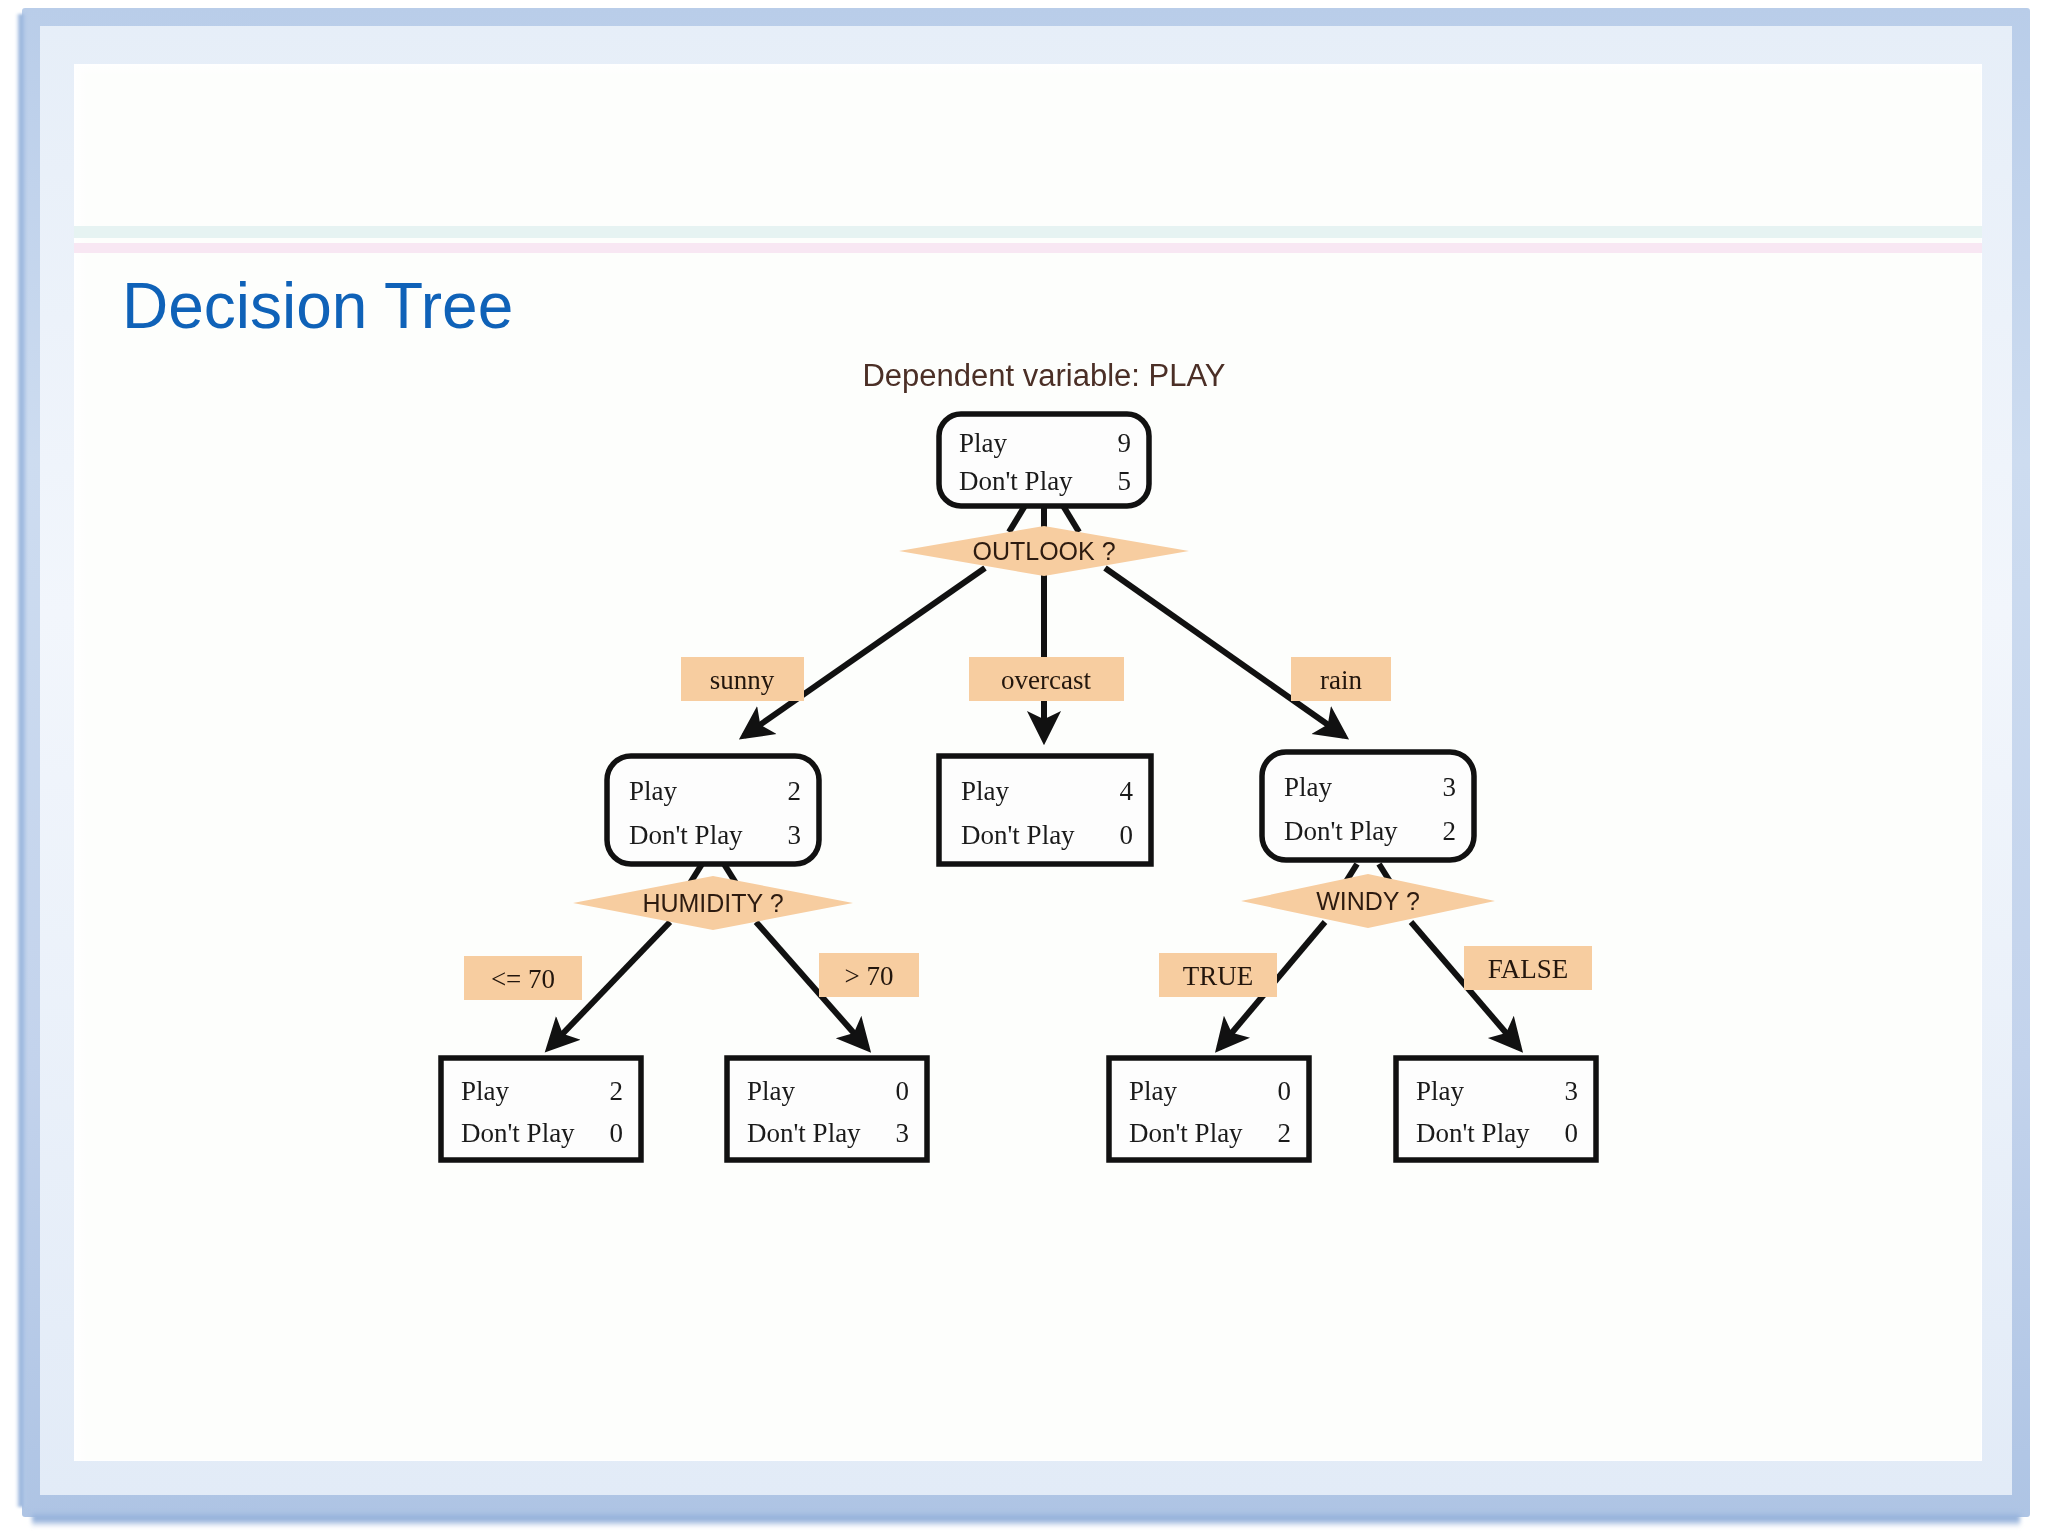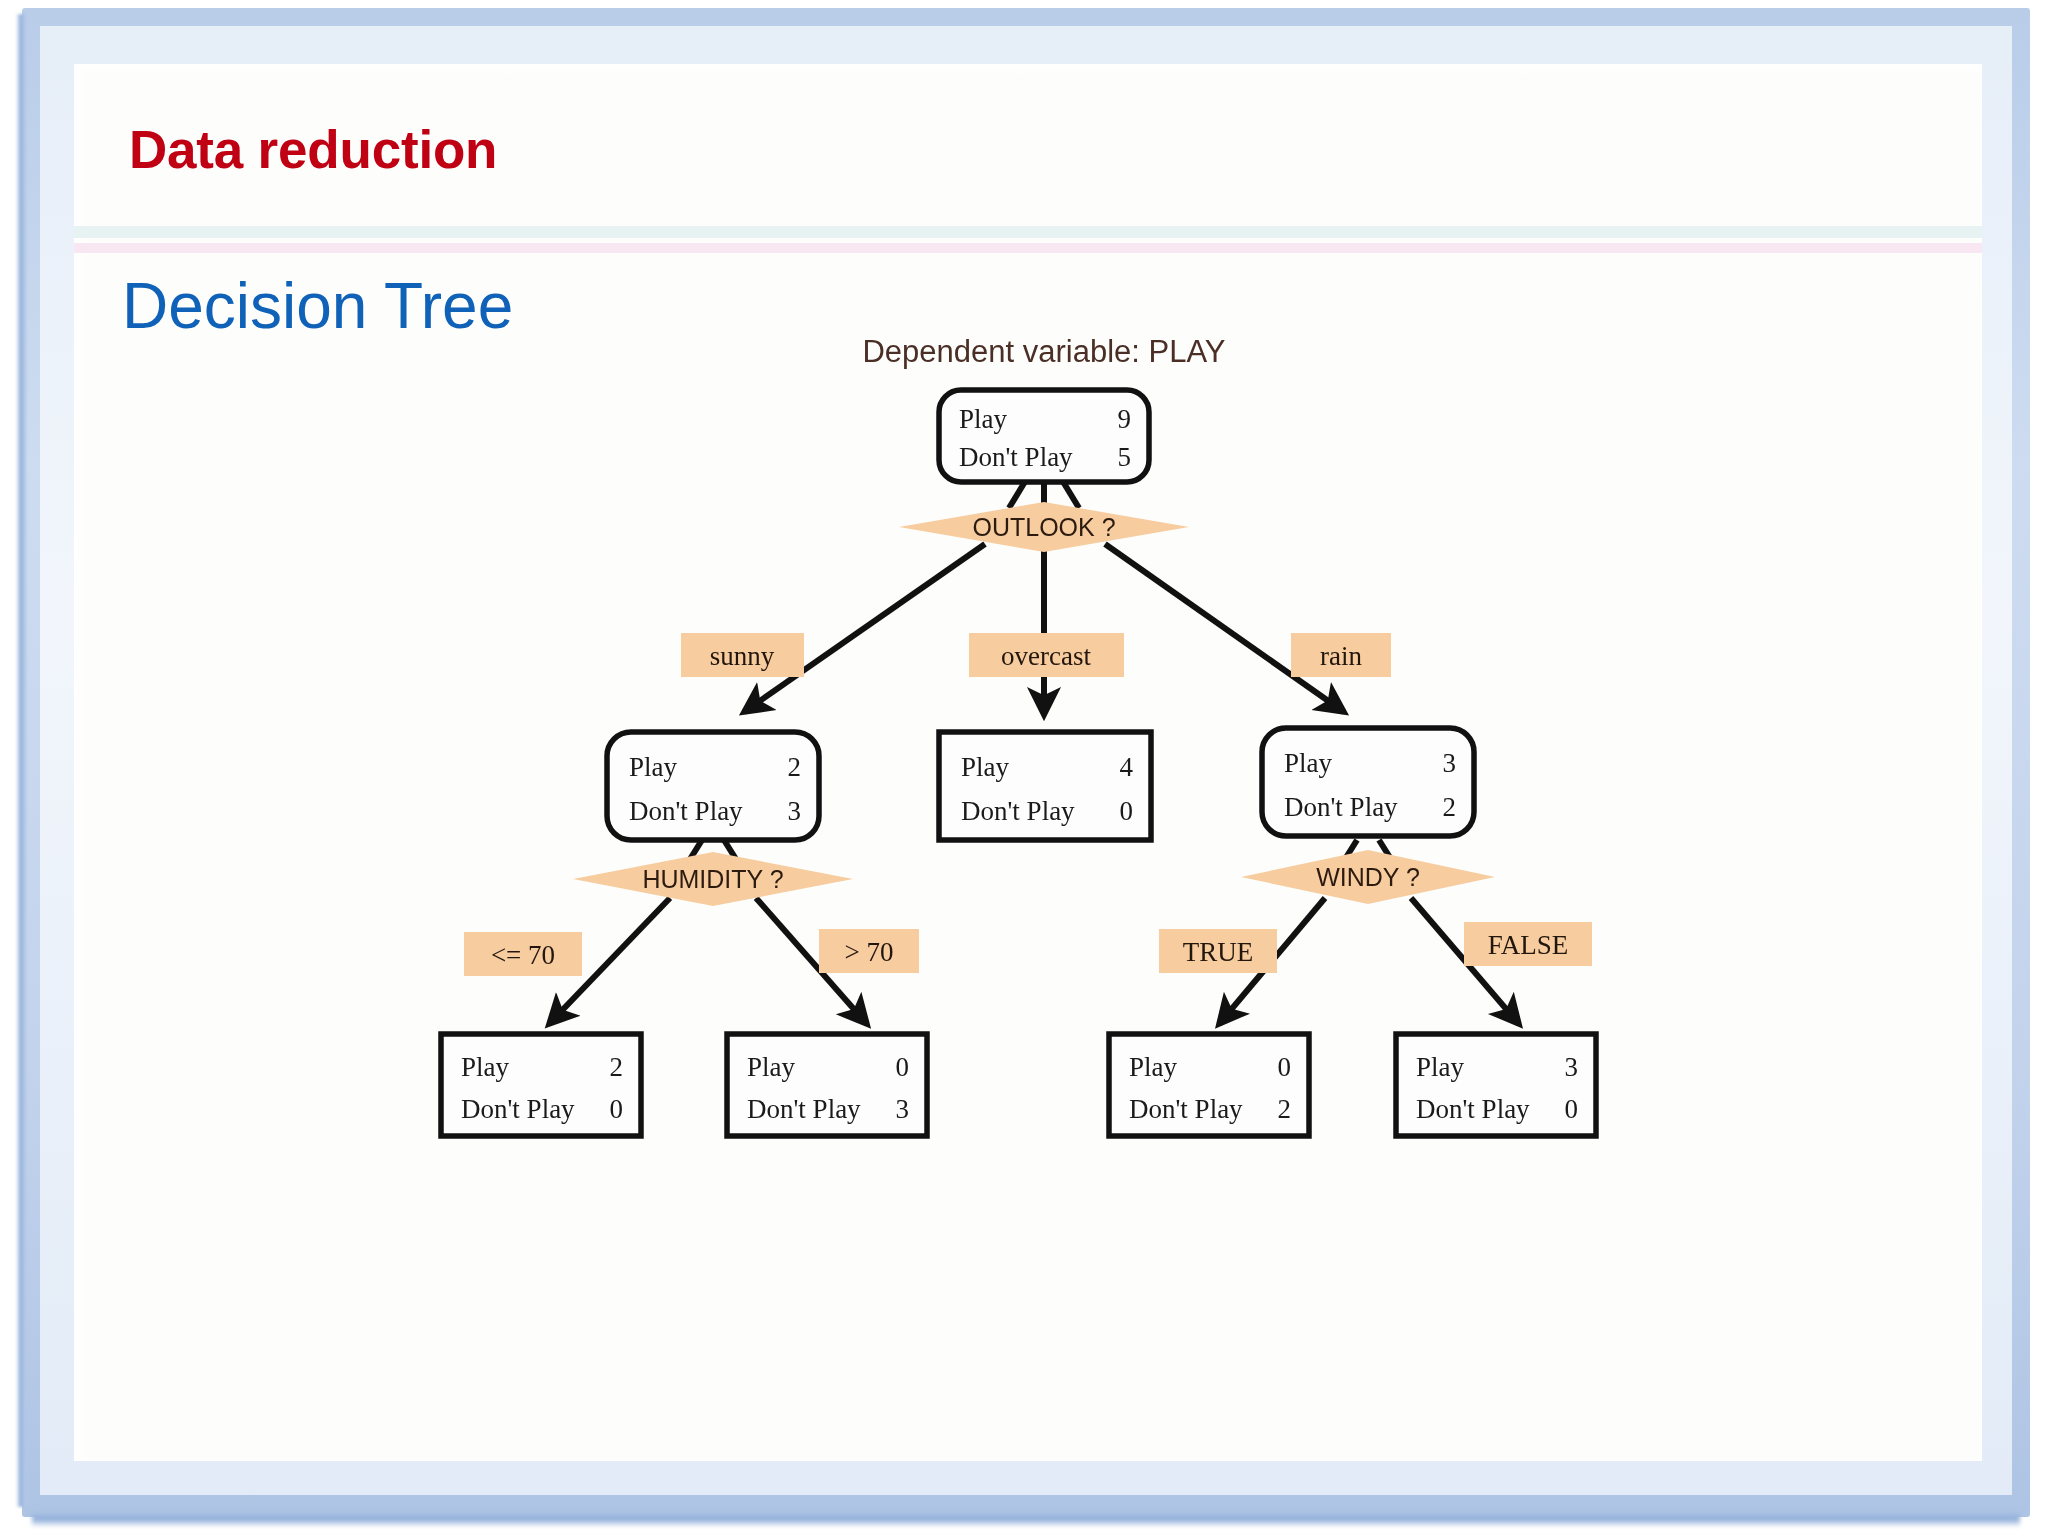--- a/index.html
+++ b/index.html
@@ -101,21 +101,21 @@
     top: 205px;
     font-size: 64px;
     color: #0f62b8;
     letter-spacing: 0px;
     white-space: nowrap;
   }
 
   .tree-wrap {
     position: absolute;
     left: 345px;
-    top: 268px;
+    top: 292px;
     width: 1250px;
     height: 830px;
   }
   svg.tree { display:block; width: 1250px; height: 830px; }
 
   .dep-title {
     font-family: "Liberation Sans", sans-serif;
     font-size: 31px;
     fill: #4b2f26;
   }
@@ -146,21 +146,20 @@
 <div id="slide">
 
   <div class="frame-outer"></div>
   <div class="frame-bevel"></div>
   <div class="frame-inner"></div>
   <div class="frame-sheen"></div>
   <div class="frame-topsheen"></div>
 
   <div class="content">
 
-    <div class="slide-title">Data reduction</div>
 
     <div class="rule-teal"></div>
     <div class="rule-pink"></div>
 
     <div class="slide-subtitle">Decision Tree</div>
 
     <div class="tree-wrap">
       <svg class="tree" viewBox="0 0 1250 830" xmlns="http://www.w3.org/2000/svg">
         <defs>
           <marker id="ah" viewBox="0 0 12 12" refX="9" refY="6" markerWidth="6.2" markerHeight="6.2" orient="auto-start-reverse">

